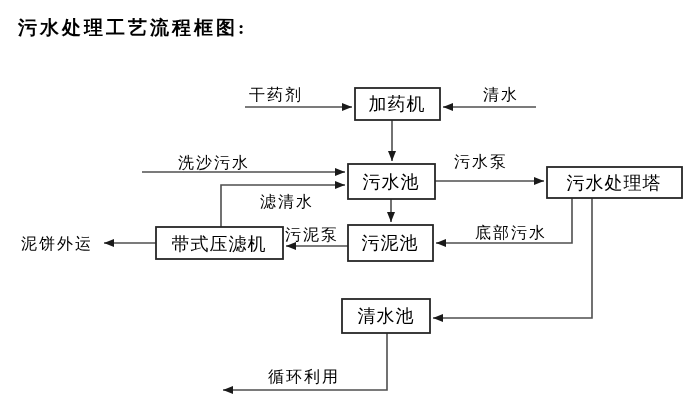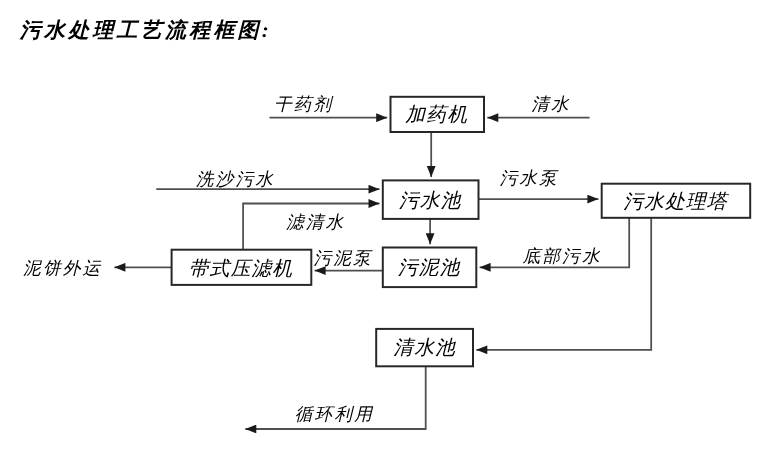--- a/index.html
+++ b/index.html
@@ -1,21 +1,21 @@
 <!DOCTYPE html>
 <html style="--bg: #ffffff; --line: #4f4f4f; --arrow: #1a1a1a; --border: #262626; --text: #000000;"><head>
 <meta charset="utf-8">
 <style>
   :root{
     --bg:#ffffff; --line:#4f4f4f; --arrow:#1a1a1a; --border:#262626; --text:#000000;
   }
   html,body{margin:0;padding:0;background:var(--bg);}
   body{width:700px;height:420px;overflow:hidden;}
   .stage{position:relative;width:700px;height:304px;background:var(--bg);
-         font-family:"Liberation Serif","DejaVu Serif",serif;font-style:italic;}
+         font-family:"Liberation Serif","DejaVu Serif",serif;}
   svg{display:block;}
   .edge{stroke:var(--line);stroke-width:1.6;fill:none;}
   .node-box{fill:#ffffff;stroke:var(--border);stroke-width:1.8;}
   .node-label{fill:var(--text);font-size:18px;letter-spacing:1px;
               text-anchor:middle;font-family:"Liberation Serif","DejaVu Serif",serif;}
   .edge-label{fill:var(--text);font-size:16px;letter-spacing:2px;
               text-anchor:middle;font-family:"Liberation Serif","DejaVu Serif",serif;}
   .title-text{fill:var(--text);font-size:19px;font-weight:bold;letter-spacing:3px;
               font-family:"Liberation Serif","DejaVu Serif",serif;}
 </style>

